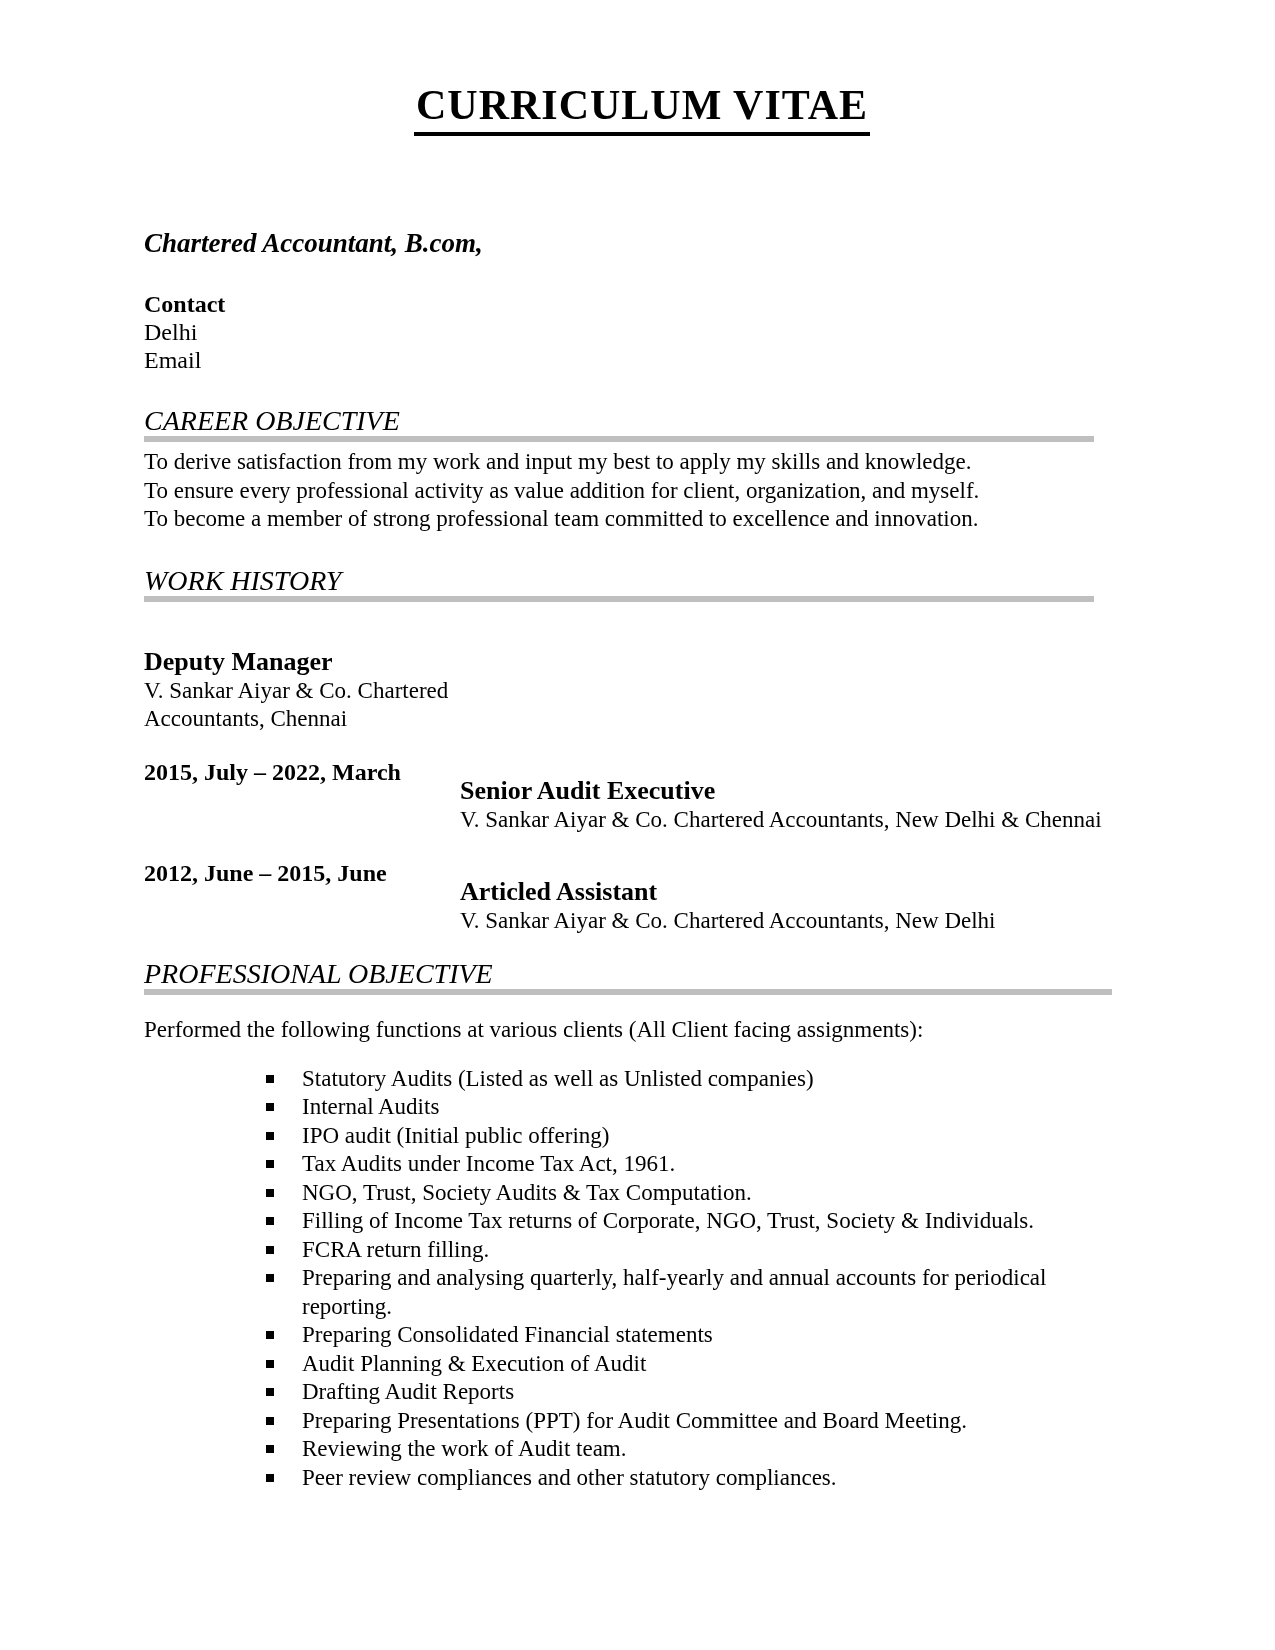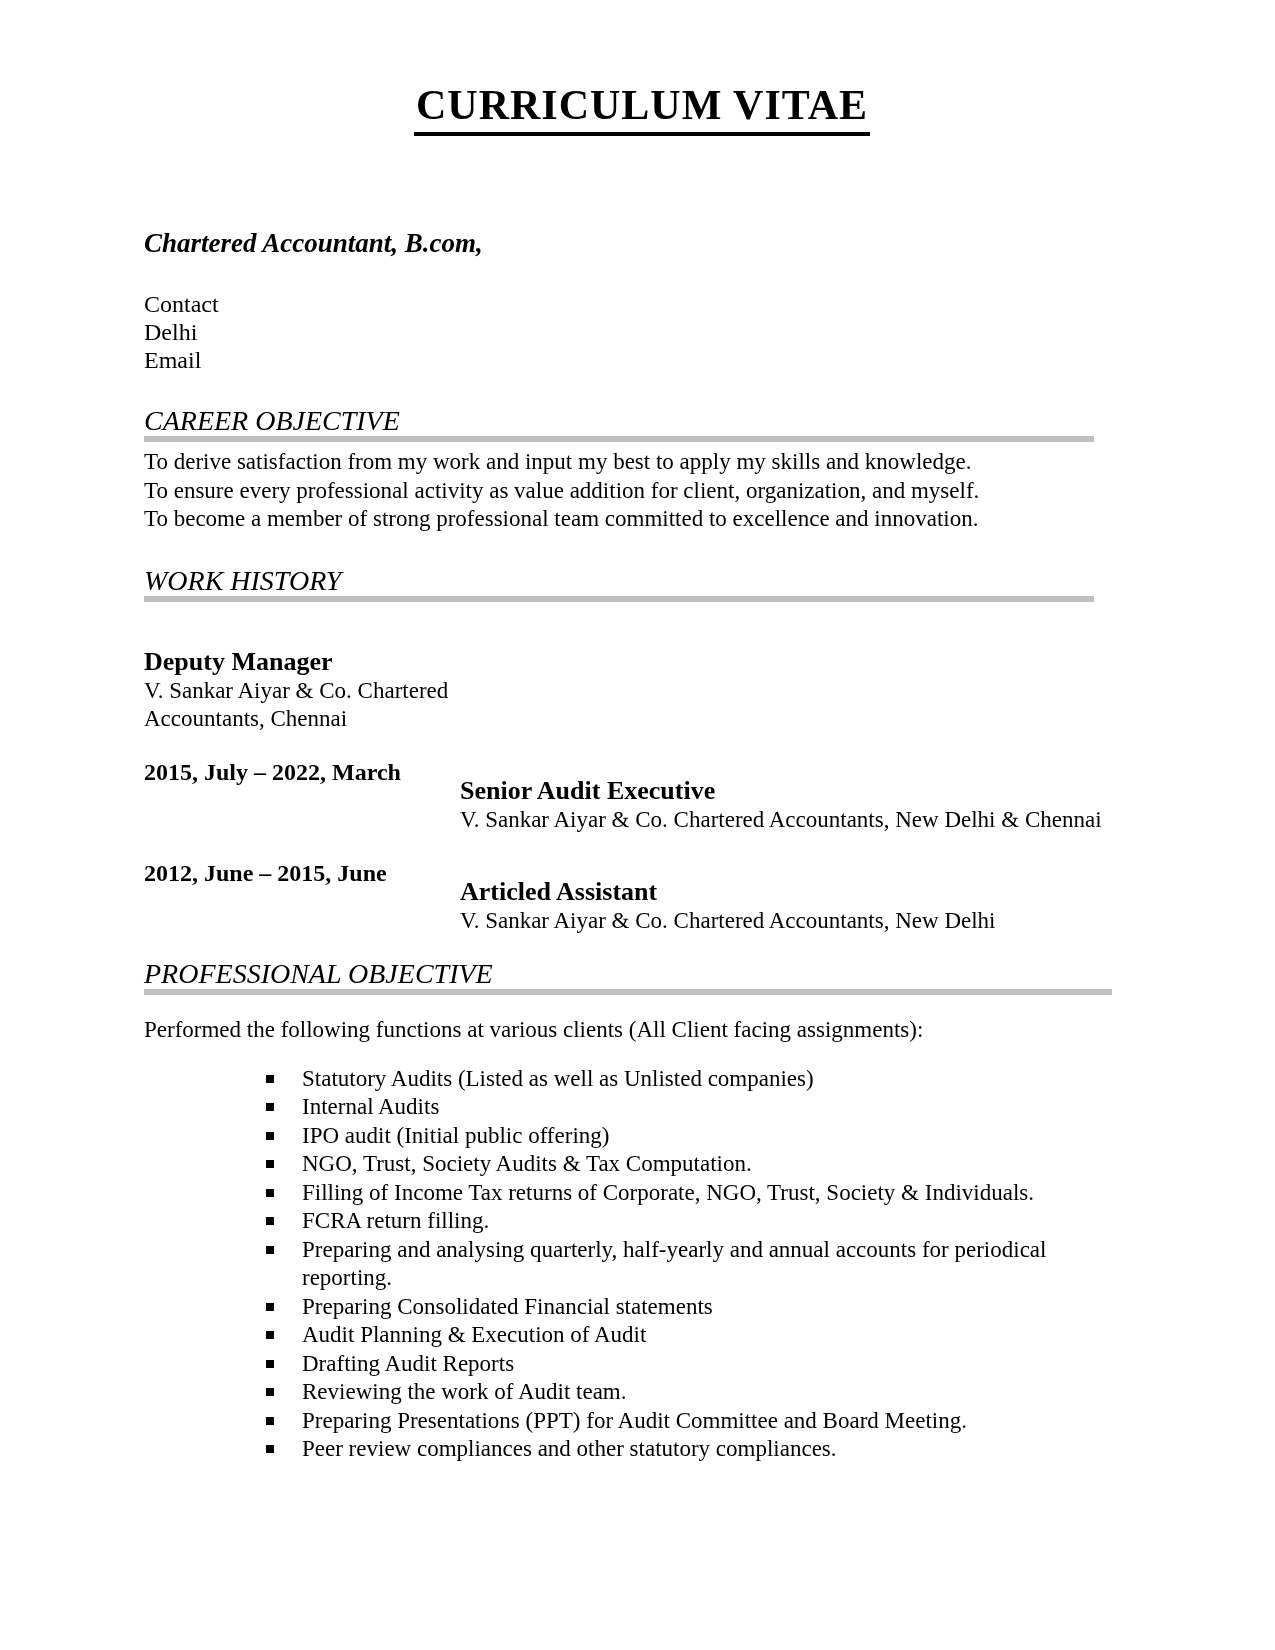--- a/index.html
+++ b/index.html
@@ -26,21 +26,21 @@
     white-space:nowrap;
   }
   .subtitle{
     margin-top:92px;
     font-size:27px;
     font-weight:bold;
     line-height:30px;
     font-style:italic;
   }
   .contact-block{margin-top:32px;font-size:24px;line-height:28px;}
-  .contact-heading{font-weight:normal;}
+  .contact-heading{font-weight:bold;}
   .section-heading{
     margin-top:32px;
     font-size:28px;
     line-height:30px;
     font-weight:normal;
     font-style:italic;
     border-bottom:6px solid #bfbfbf;
     width:950px;
   }
   .section-heading.wide{width:968px;}
@@ -126,25 +126,26 @@
 
   </div>
 
   <div class="section-heading pe wide">PROFESSIONAL OBJECTIVE</div>
   <div class="experience-intro">Performed the following functions at various clients (All Client facing assignments):</div>
 
   <ul class="bullets">
     <li><span class="sq"></span><span>Statutory Audits (Listed as well as Unlisted companies)</span></li>
     <li><span class="sq"></span><span>Internal Audits</span></li>
     <li><span class="sq"></span><span>IPO audit (Initial public offering)</span></li>
+    <li><span class="sq"></span><span>Tax Audits under Income Tax Act, 1961.</span></li>
     <li><span class="sq"></span><span>NGO, Trust, Society Audits &amp; Tax Computation.</span></li>
     <li><span class="sq"></span><span>Filling of Income Tax returns of Corporate, NGO, Trust, Society &amp; Individuals.</span></li>
     <li><span class="sq"></span><span>FCRA return filling.</span></li>
     <li><span class="sq"></span><span>Preparing and analysing quarterly, half-yearly and annual accounts for periodical reporting.</span></li>
     <li><span class="sq"></span><span>Preparing Consolidated Financial statements</span></li>
     <li><span class="sq"></span><span>Audit Planning &amp; Execution of Audit</span></li>
     <li><span class="sq"></span><span>Drafting Audit Reports</span></li>
+    <li><span class="sq"></span><span>Preparing Presentations (PPT) for Audit Committee and Board Meeting.</span></li>
     <li><span class="sq"></span><span>Reviewing the work of Audit team.</span></li>
-    <li><span class="sq"></span><span>Preparing Presentations (PPT) for Audit Committee and Board Meeting.</span></li>
     <li><span class="sq"></span><span>Peer review compliances and other statutory compliances.</span></li>
   </ul>
 
 </div>
 
 </body></html>

